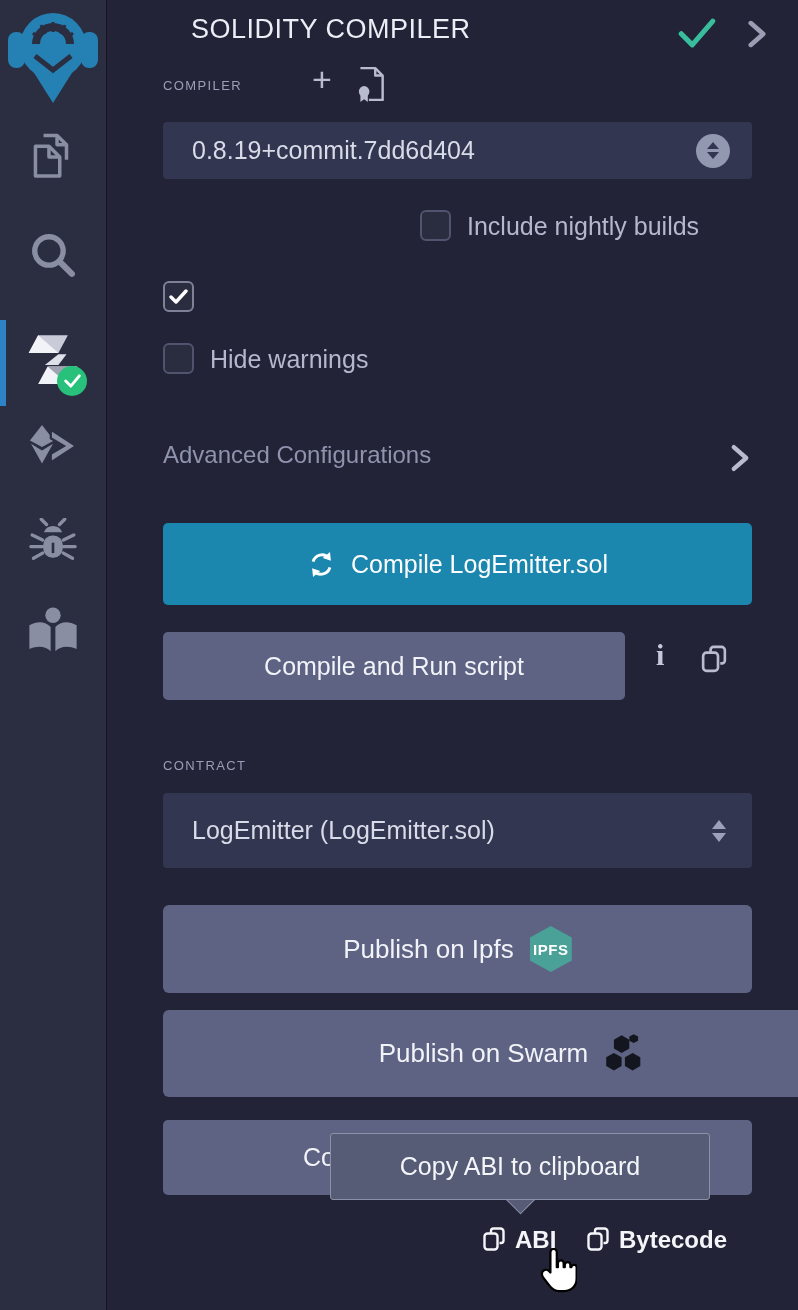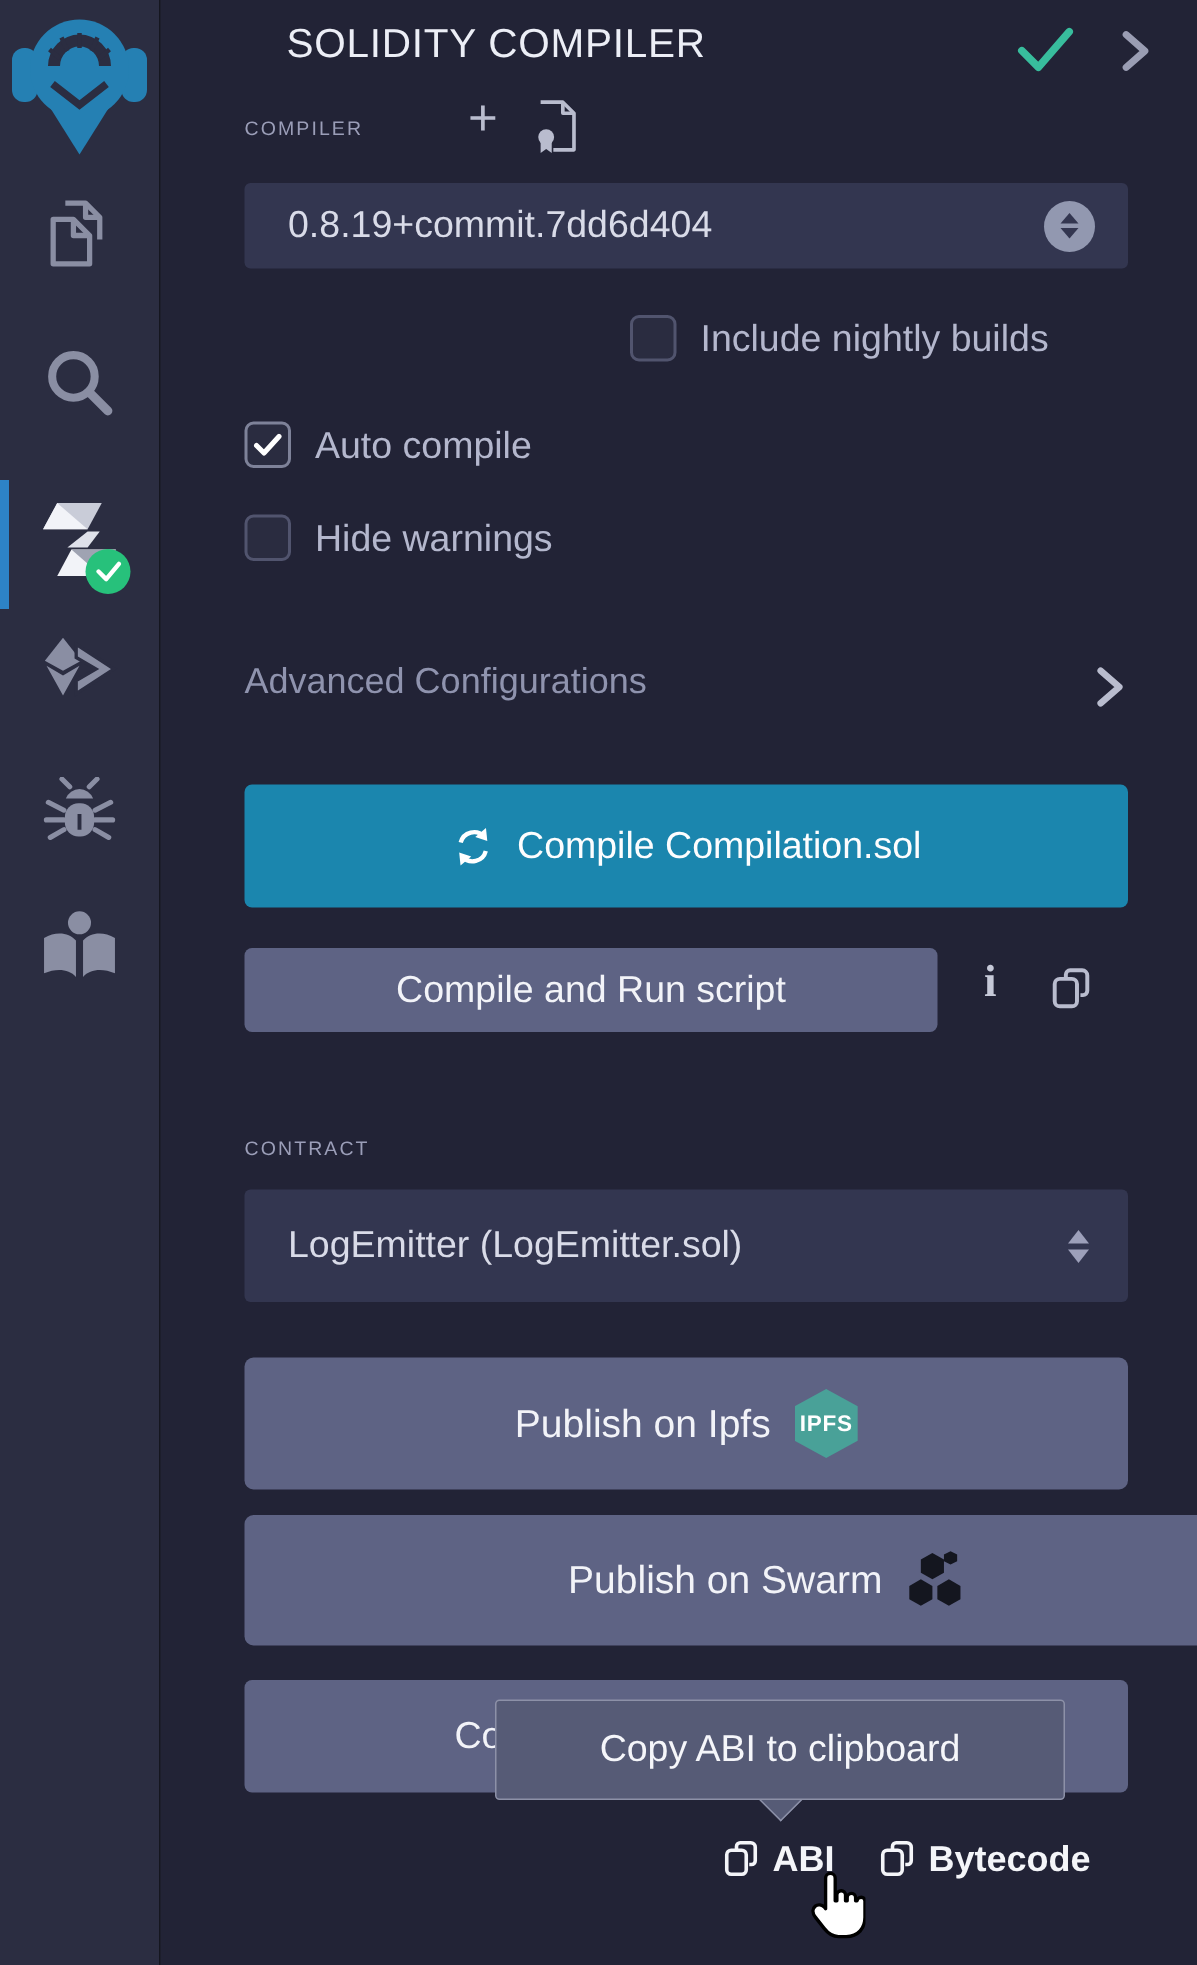--- a/index.html
+++ b/index.html
@@ -42,21 +42,21 @@
   .cb-label{position:absolute;font-size:25px;color:#b4b7cd;line-height:31px;}
 
   .advanced{position:absolute;left:56px;top:441px;font-size:24px;color:#8f93ae;cursor:pointer;}
   .adv-chevron{position:absolute;left:622px;top:444px;cursor:pointer;}
 
   .btn{position:absolute;border:none;border-radius:5px;display:flex;align-items:center;
        justify-content:center;font-family:"Liberation Sans",sans-serif;cursor:pointer;}
   .btn-primary{left:56px;top:523px;width:589px;height:82px;background:#1b86ae;
                color:#fdfdfe;font-size:25px;gap:15px;}
   .btn-gray{background:#5e6384;color:#f2f3f8;}
-  .btn-run{left:56px;top:632px;width:462px;height:56px;font-size:25px;}
+  .btn-run{left:56px;top:632px;width:462px;height:68px;font-size:25px;}
   .info-i{position:absolute;left:549px;top:638px;font-family:"Liberation Serif",serif;
           font-weight:bold;font-size:30px;color:#c6c9d8;cursor:pointer;}
   .copy-script{position:absolute;left:592px;top:644px;cursor:pointer;}
 
   .btn-ipfs{left:56px;top:905px;width:589px;height:88px;font-size:26px;gap:16px;border-radius:6px;}
   .ipfs-hex{width:42px;height:46px;background:#49a198;display:flex;align-items:center;justify-content:center;
             clip-path:polygon(50% 0,100% 25%,100% 75%,50% 100%,0 75%,0 25%);}
   .ipfs-hex span{color:#fff;font-size:15px;font-weight:bold;letter-spacing:.5px;}
   .btn-swarm{left:56px;top:1010px;width:701px;height:87px;font-size:26px;gap:16px;border-radius:6px;}
   .btn-details{left:56px;top:1120px;width:589px;height:75px;font-size:25px;
@@ -204,42 +204,41 @@
     </div>
 
     <div class="checkbox" style="left:313px;top:210px"></div>
     <div class="cb-label" style="left:360px;top:211px">Include nightly builds</div>
 
     <div class="checkbox checked" style="left:56px;top:281px">
       <svg width="19" height="16" viewBox="0 0 19 16">
         <polyline points="2,8 7,13 17,2" fill="none" stroke="#ffffff" stroke-width="3.4" stroke-linecap="round" stroke-linejoin="round"></polyline>
       </svg>
     </div>
-    <div class="cb-label" style="left:103px;top:282px">Auto compile</div>
 
     <div class="checkbox" style="left:56px;top:343px"></div>
     <div class="cb-label" style="left:103px;top:344px">Hide warnings</div>
 
     <div class="advanced">Advanced Configurations</div>
     <div class="adv-chevron">
       <svg width="22" height="28" viewBox="0 0 14 18">
         <polyline points="3,2 11,9 3,16" fill="none" stroke="#b9bcce" stroke-width="2.8" stroke-linecap="round" stroke-linejoin="round"></polyline>
       </svg>
     </div>
 
     <button class="btn btn-primary">
       <svg width="29" height="27" viewBox="0 0 26 24">
         <g fill="none" stroke="#ffffff" stroke-width="2.6">
           <path d="M5.5 9.5 A8.2 8.2 0 0 1 19.5 6"></path>
           <path d="M20.5 14.5 A8.2 8.2 0 0 1 6.5 18"></path>
         </g>
         <polygon points="20.6,0.8 21.4,8.6 14.2,6.2" fill="#ffffff"></polygon>
         <polygon points="5.4,23.2 4.6,15.4 11.8,17.8" fill="#ffffff"></polygon>
       </svg>
-      <span>Compile Compilation.sol</span>
+      <span>Compile LogEmitter.sol</span>
     </button>
 
     <button class="btn btn-gray btn-run">
       <span>Compile and Run script</span>
     </button>
     <div class="info-i">i</div>
     <div class="copy-script">
       <svg width="30" height="32" viewBox="0 0 26 28">
         <g fill="none" stroke="#b9bcce" stroke-width="2.3" stroke-linejoin="round">
           <path d="M10 7 V5 a2.5 2.5 0 0 1 2.5 -2.5 h7 a3 3 0 0 1 3 3 v9 a2.5 2.5 0 0 1 -2.5 2.5 h-1.5"></path>

